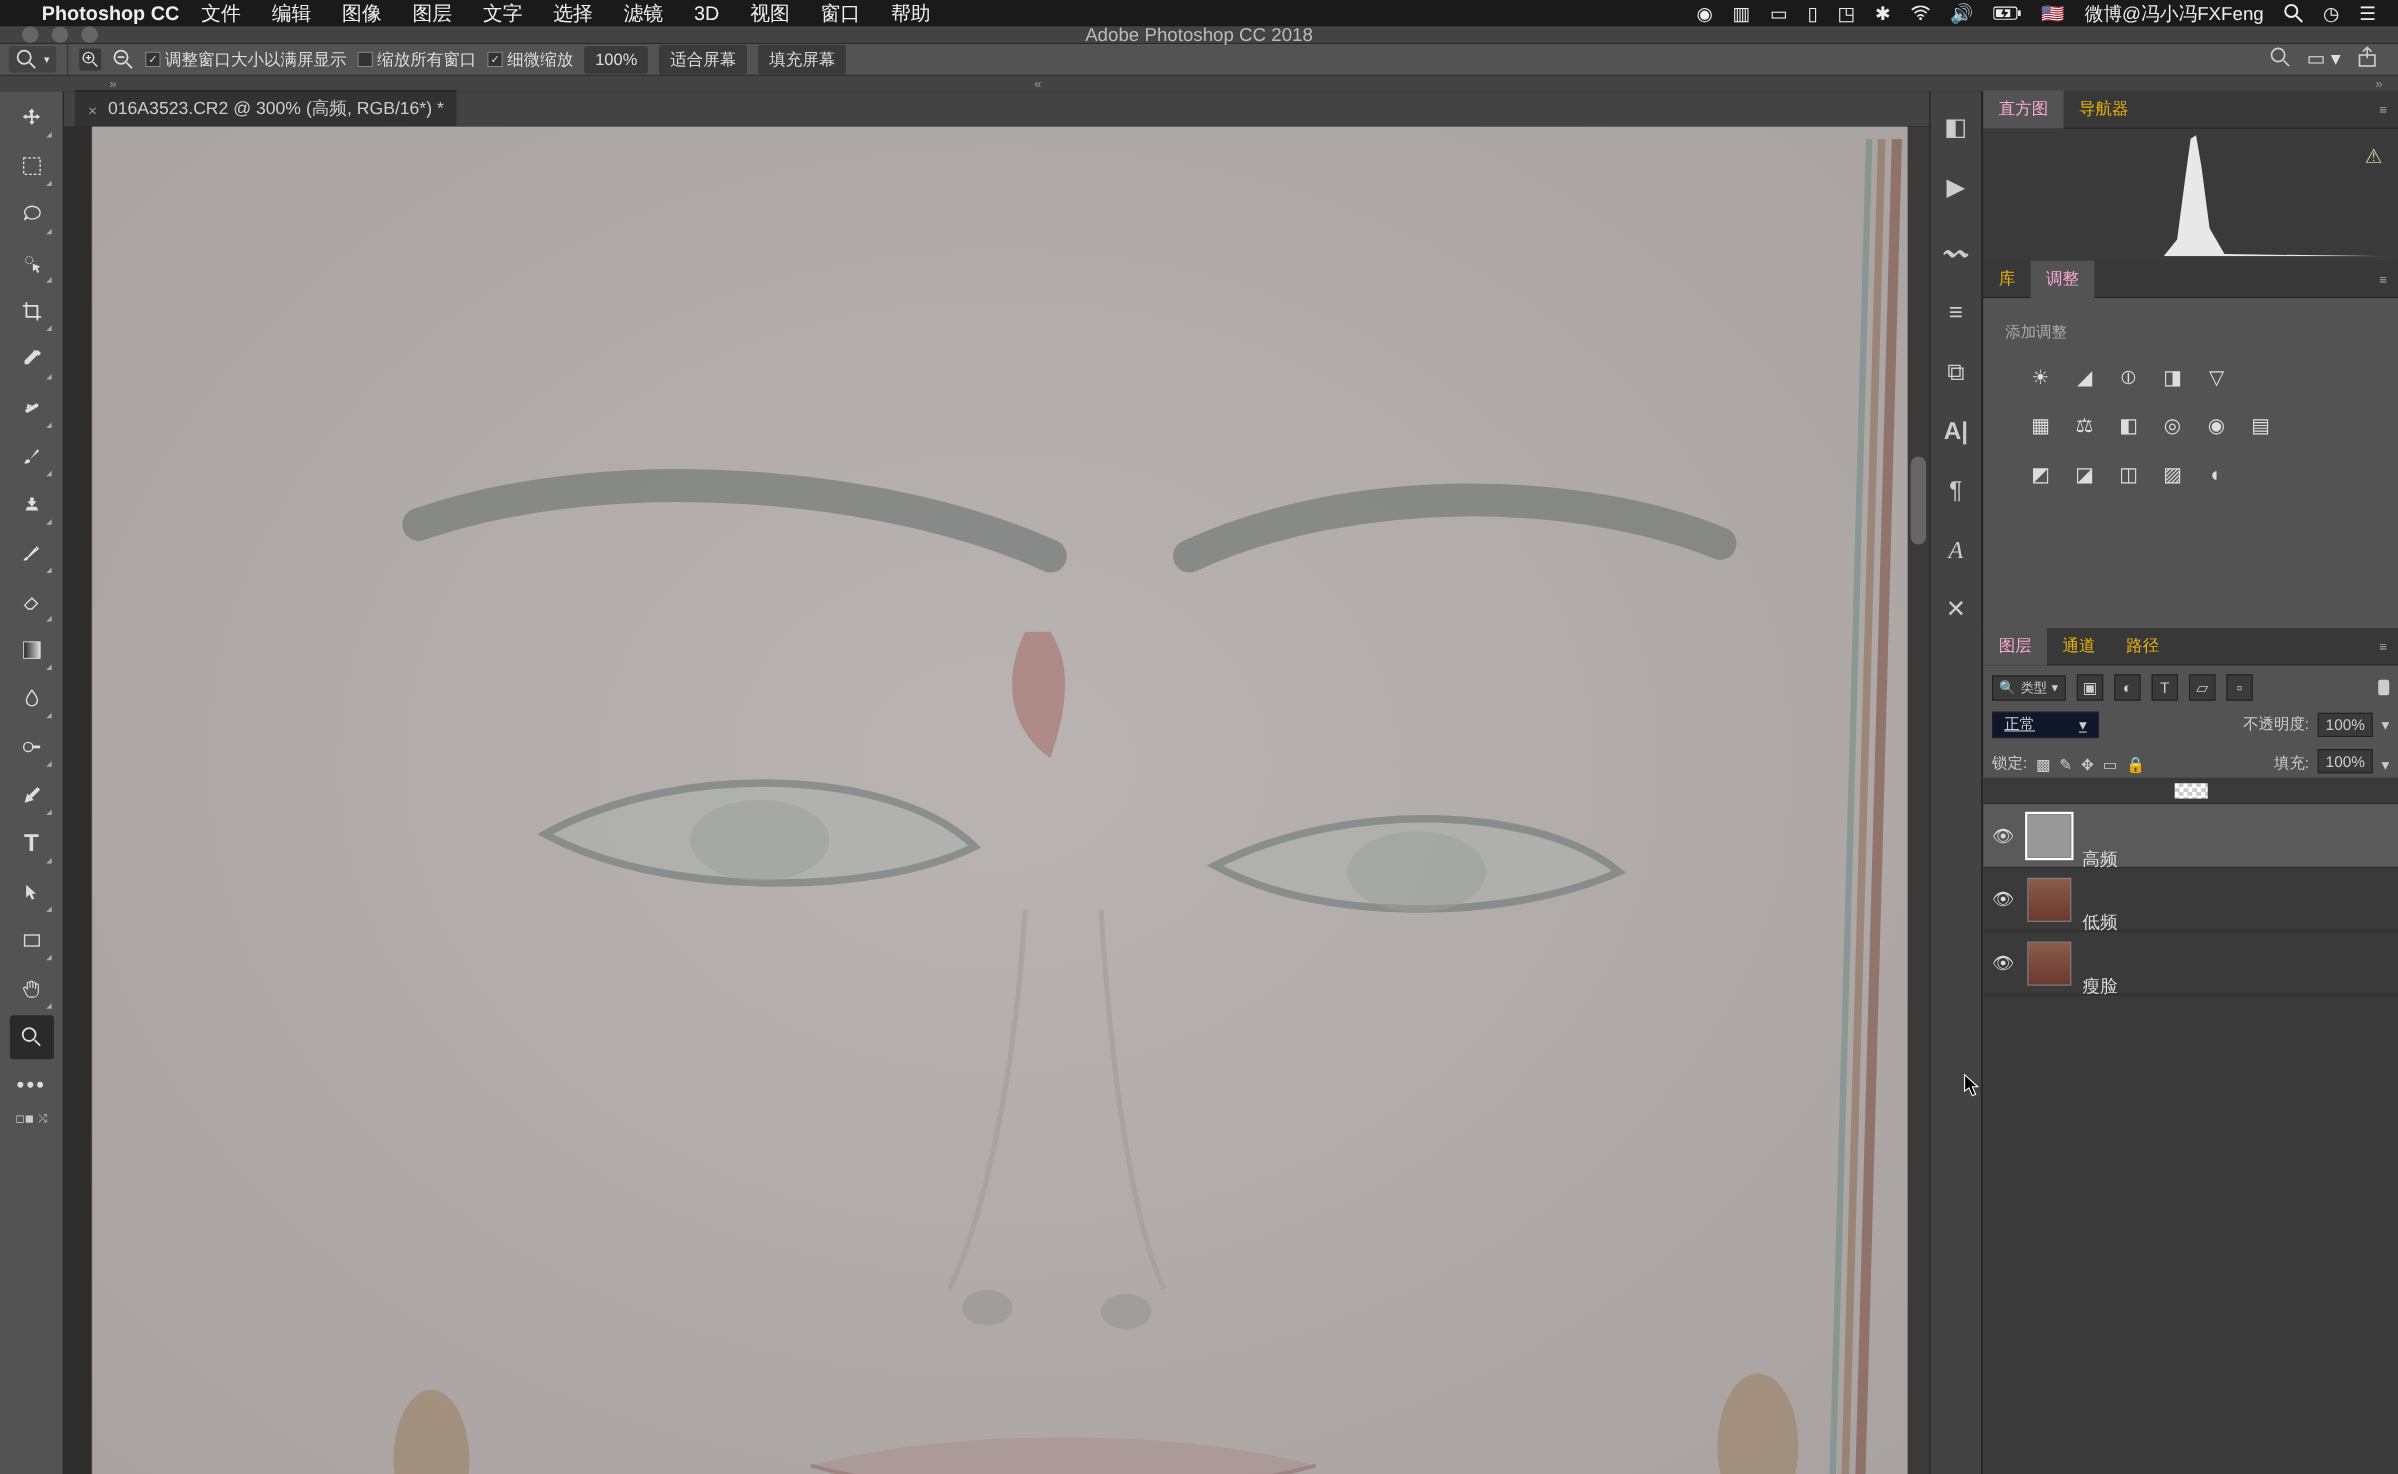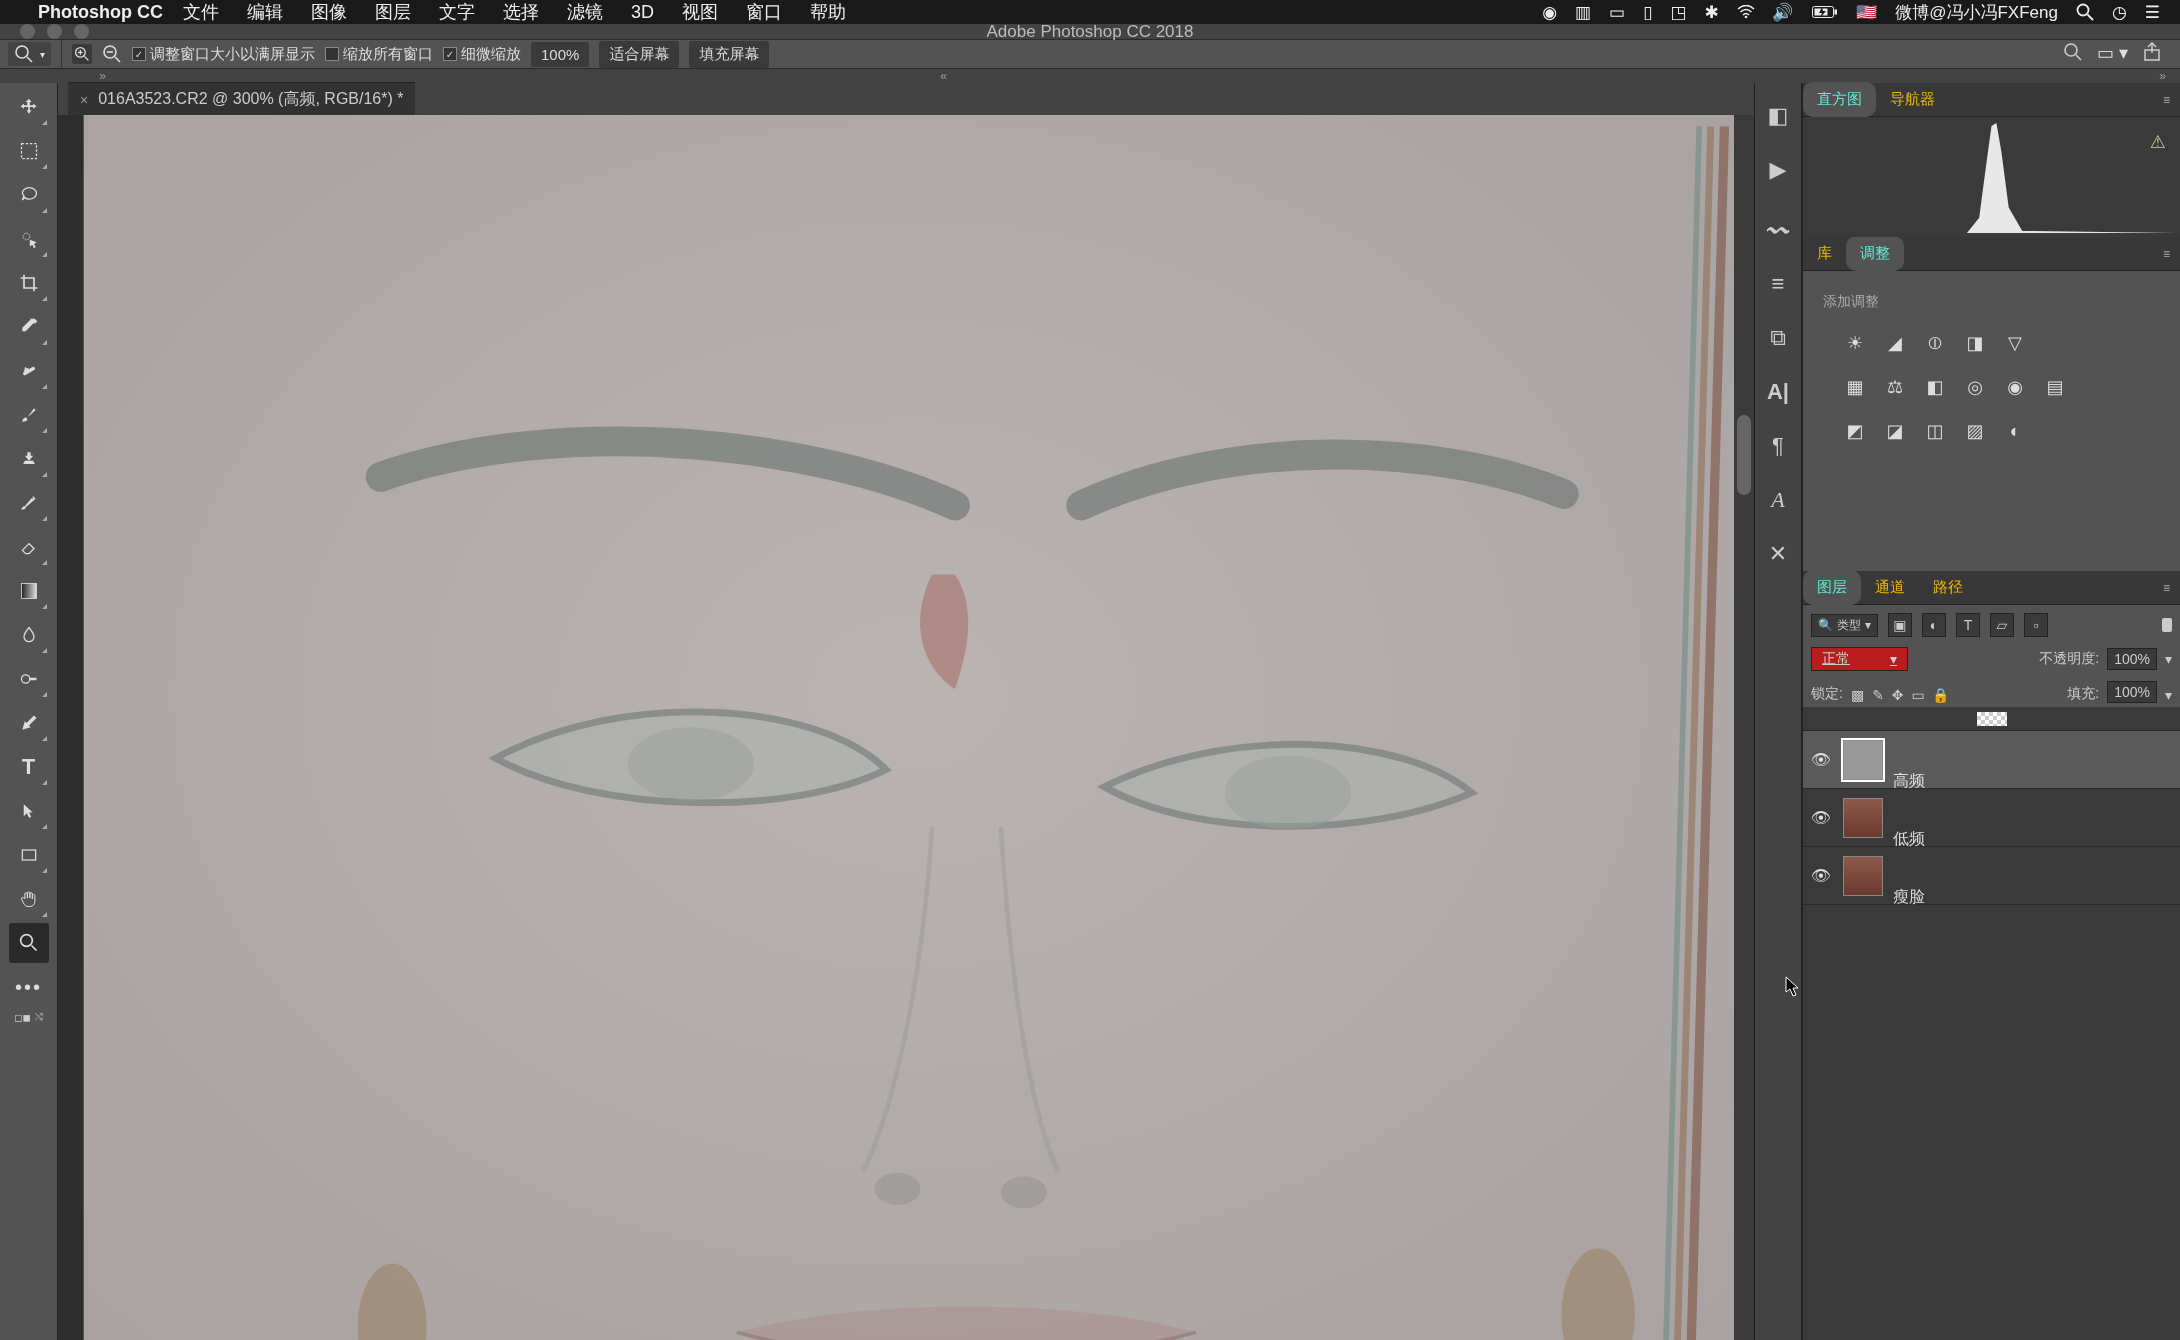--- a/index.html
+++ b/index.html
@@ -55,21 +55,21 @@
 .scroll-thumb-v { width: 14px; height: 80px; background: #666; margin: auto; border-radius: 7px; margin-top: 300px; }
 
 
 .panel-strip { width: 48px; background: #434343; border-left: 1px solid #222; border-right: 1px solid #222; display: flex; flex-direction: column; align-items: center; gap: 28px; padding-top: 20px; }
 .panel-strip .picon { font-size: 22px; color: #ccc; }
 
 
 .panels { width: 378px; background: #434343; display: flex; flex-direction: column; border-left: 1px solid #222; }
 .panel-tabs { height: 34px; display: flex; align-items: center; background: #383838; border-bottom: 1px solid #222; }
 .panel-tab { padding: 8px 14px; font-size: 15px; color: #eab308; }
-.panel-tab.active { background: #535353; color: #5eead4; border-radius: 10px; }
+.panel-tab.active { background: #535353; color: #f9a8d4; }
 .panel-menu { margin-left: auto; padding: 0 10px; color: #aaa; }
 .panel-body { background: #535353; padding: 18px; }
 
 .histogram { height: 120px; display: flex; align-items: flex-end; justify-content: center; background: #3a3a3a; position: relative; padding: 4px; }
 .histogram svg { width: 100%; height: 100%; }
 .histogram .warn { position: absolute; right: 14px; top: 14px; color: #cc9; font-size: 18px; }
 
 .adjustments-grid { display: flex; flex-wrap: wrap; gap: 12px; padding: 8px 20px; }
 .adj-icon { width: 28px; height: 28px; display: flex; align-items: center; justify-content: center; color: #ddd; font-size: 18px; }
 
@@ -467,21 +467,21 @@
         <div class="filter-row" style="padding-top:8px;">
           <span style="display:flex;align-items:center;background:#3a3a3a;border:1px solid #222;padding:2px 6px;gap:4px;">🔍 <span>类型</span> ▾</span>
           <span class="filter-btn">▣</span>
           <span class="filter-btn">◐</span>
           <span class="filter-btn">T</span>
           <span class="filter-btn">▱</span>
           <span class="filter-btn">▫</span>
           <span style="margin-left:auto;width:10px;height:14px;background:#ccc;border-radius:2px;"></span>
         </div>
         <div class="layers-controls">
-          <span style="background:#b91c1c;border:1px solid #222;padding:2px 10px;display:flex;align-items:center;gap:40px;text-decoration:underline;">
+          <span style="background:#0f172a;border:1px solid #222;padding:2px 10px;display:flex;align-items:center;gap:40px;text-decoration:underline;">
               <span>正常</span> 
               <span>▾</span>
             </span>
           <span style="margin-left:auto;">不透明度:</span>
           <span style="background:#3a3a3a;border:1px solid #222;padding:2px 6px;">100%</span>
           <span>▾</span>
         </div>
         <div class="lock-row">
           <span>锁定:</span>
           <span>▩</span>

